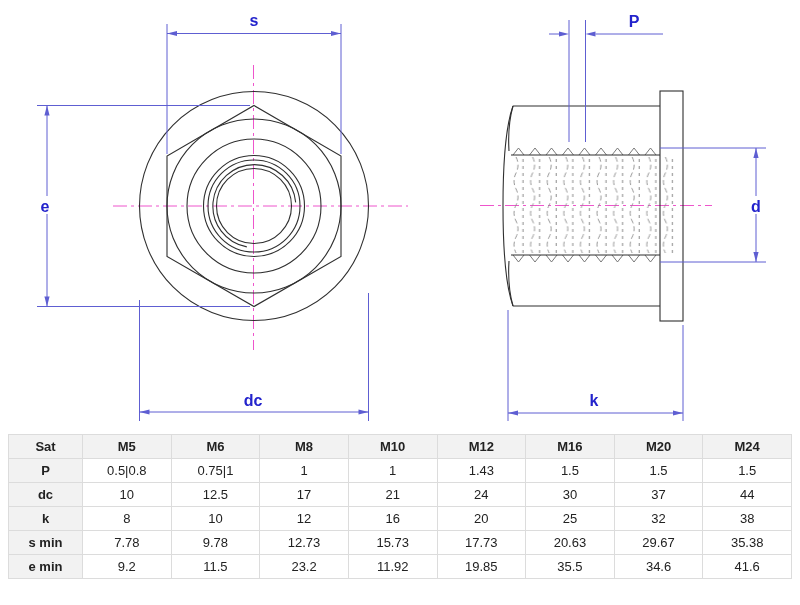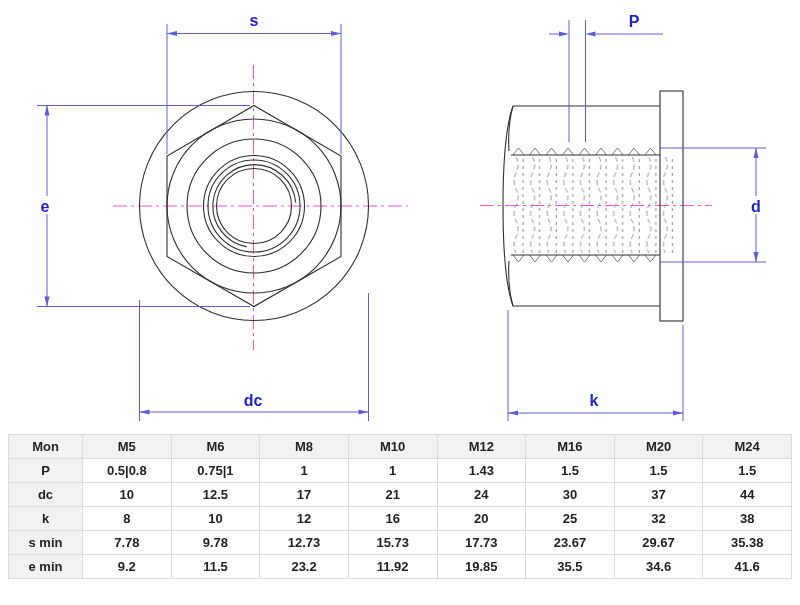--- a/index.html
+++ b/index.html
@@ -5,21 +5,21 @@
   html,body{margin:0;padding:0;background:#ffffff;}
   body{width:800px;height:605px;position:relative;overflow:hidden;
        font-family:"Liberation Sans",sans-serif;}
   .drawing{position:absolute;left:0;top:0;width:800px;height:430px;}
   .dim-label{font-family:"Liberation Sans",sans-serif;font-size:16px;font-weight:bold;fill:#2323cc;}
   .spec-table{position:absolute;left:8px;top:434px;width:784px;
               border-collapse:collapse;table-layout:fixed;font-size:13px;color:#222;}
   .spec-table th,.spec-table td{border:1px solid #dcdcdc;height:23px;padding:0;
               text-align:center;vertical-align:middle;background:#fff;}
   .spec-table th{background:#f2f2f2;font-weight:bold;}
-  .spec-table td{font-weight:bold;}
+  .spec-table td{font-weight:normal;}
 </style>
 </head>
 <body>
 
 <svg class="drawing" viewBox="0 0 800 430" xmlns="http://www.w3.org/2000/svg">
   <defs>
     <pattern id="thpat" x="512" y="157" width="16.6" height="96" patternUnits="userSpaceOnUse">
       <path d="M4,0 q4,8 0,16 t0,16 t0,16 t0,16 t0,16 t0,16" fill="none" stroke="#8a8a8a" stroke-width="0.9" stroke-dasharray="5 3"></path>
       <line x1="11" y1="2" x2="11" y2="96" stroke="#8a8a8a" stroke-width="1" stroke-dasharray="3 4"></line>
     </pattern>
@@ -162,21 +162,21 @@
       <col>
       <col>
       <col>
       <col>
       <col>
       <col>
       <col>
     </colgroup>
   <tbody>
     <tr>
-      <th>Mon</th>
+      <th>Sat</th>
       <th>M5</th>
       <th>M6</th>
       <th>M8</th>
       <th>M10</th>
       <th>M12</th>
       <th>M16</th>
       <th>M20</th>
       <th>M24</th>
     </tr>
     <tr>
@@ -212,21 +212,21 @@
       <td>32</td>
       <td>38</td>
     </tr>
     <tr>
       <th>s min</th>
       <td>7.78</td>
       <td>9.78</td>
       <td>12.73</td>
       <td>15.73</td>
       <td>17.73</td>
-      <td>23.67</td>
+      <td>20.63</td>
       <td>29.67</td>
       <td>35.38</td>
     </tr>
     <tr>
       <th>e min</th>
       <td>9.2</td>
       <td>11.5</td>
       <td>23.2</td>
       <td>11.92</td>
       <td>19.85</td>

